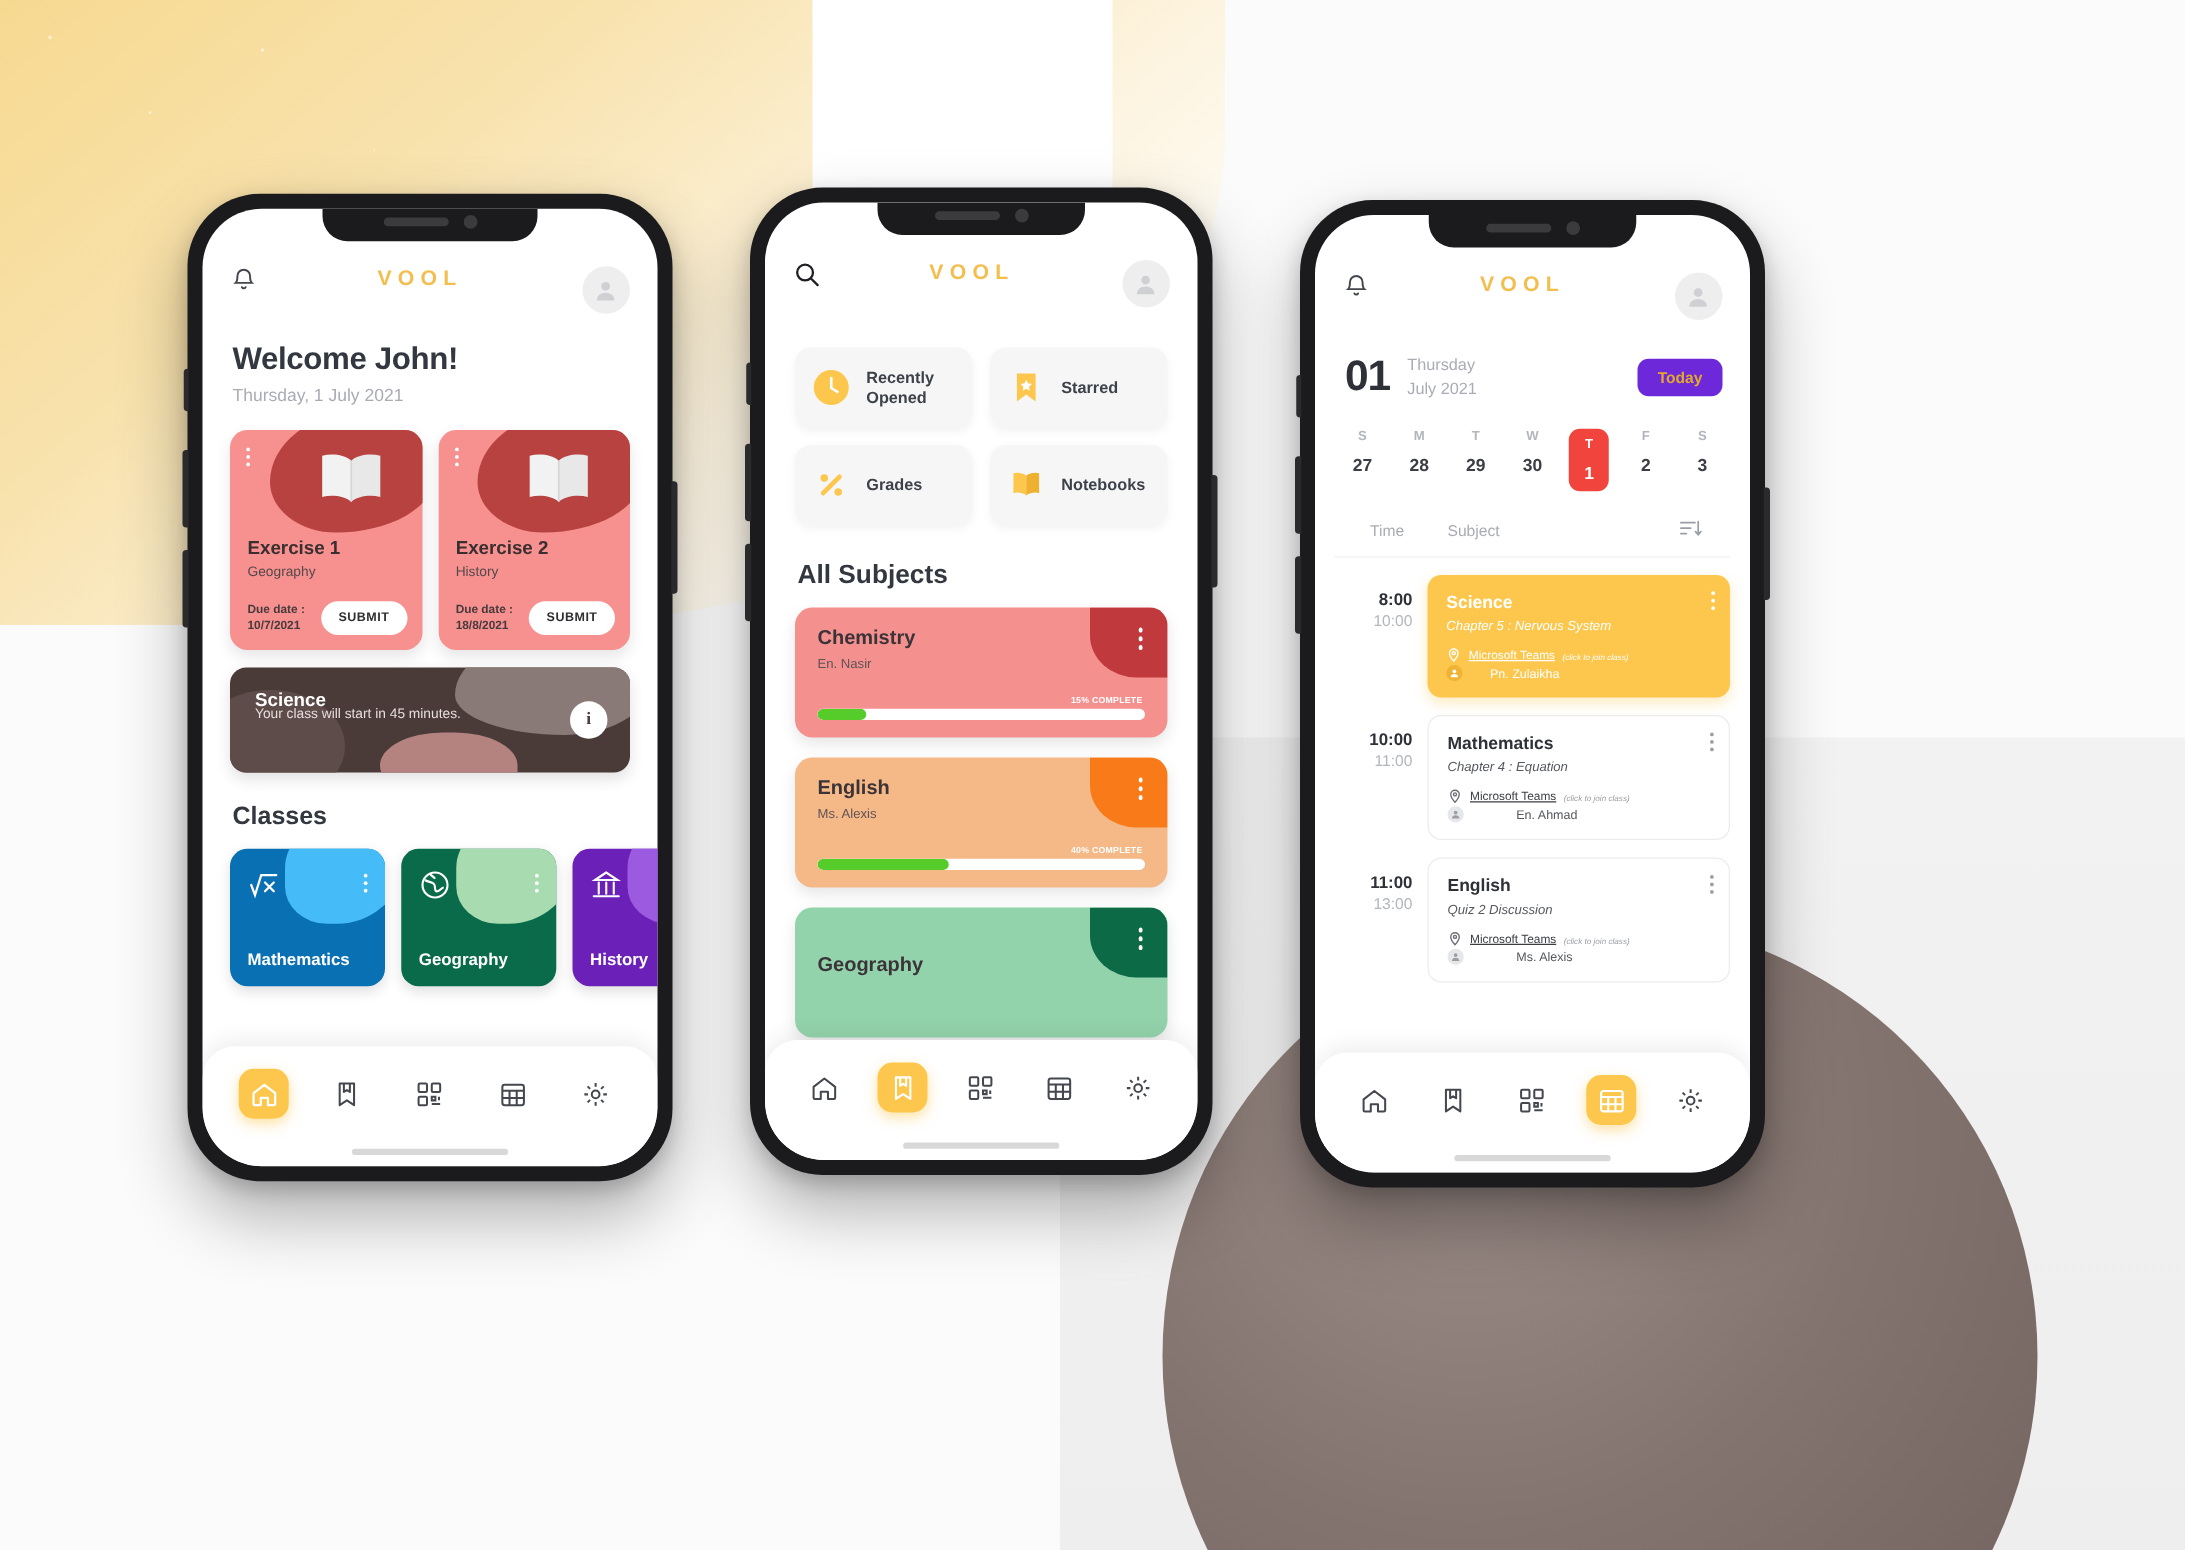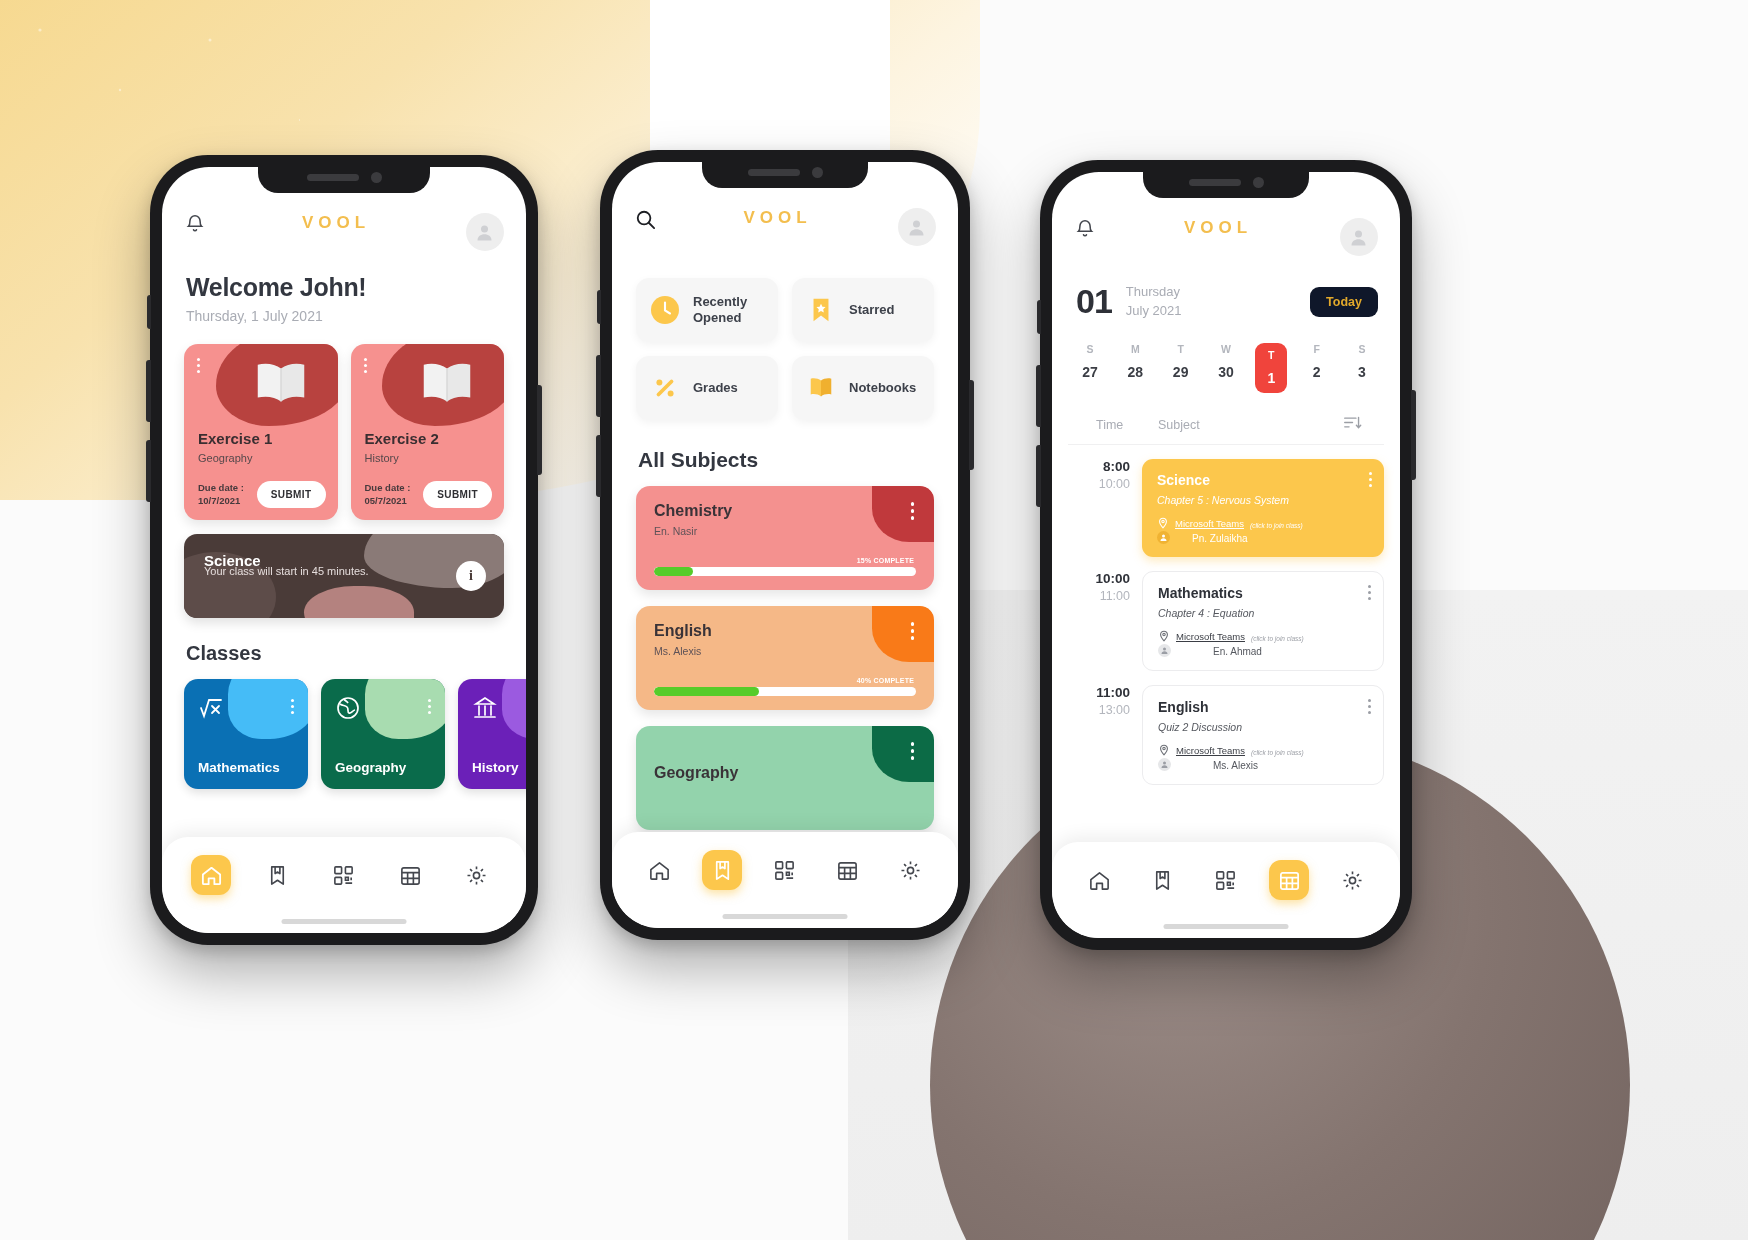--- a/index.html
+++ b/index.html
@@ -140,42 +140,42 @@
   .subj-teacher { font-size: 10.5px; color: #5e5257; margin-top: 5px; }
   .subj-pct { position: absolute; right: 20px; bottom: 26px; font-size: 7px; color: #fff; font-weight: 700; letter-spacing: .2px; }
   .subj-track { position: absolute; left: 18px; right: 18px; bottom: 14px; height: 9px;
                 background: #ffffff; border-radius: 6px; overflow: hidden; }
   .subj-fill { height: 100%; background: #56cc2a; border-radius: 6px; }
 
   
   .p3-datebar { display: flex; align-items: center; padding: 26px 22px 0 24px; gap: 14px; }
   .p3-daynum { font-size: 34px; font-weight: 700; color: #2e3138; letter-spacing: -1px; }
   .p3-dmeta { font-size: 13px; color: #a9acb4; line-height: 1.45; }
-  .p3-today { margin-left: auto; background: #0f172a; color: #e2a92b; font-size: 12.5px;
+  .p3-today { margin-left: auto; background: #6d28d9; color: #e2a92b; font-size: 12.5px;
               font-weight: 600; border-radius: 9px; padding: 8px 16px; border: none;
               font-family: "Liberation Sans", sans-serif; cursor: pointer; }
 
   .week { display: flex; justify-content: space-between; padding: 22px 22px 0 22px; }
   .wday { display: flex; flex-direction: column; align-items: center; gap: 9px; width: 32px; cursor: pointer; }
   .wday .dow { font-size: 10.5px; color: #b3b6bd; font-weight: 600; }
   .wday .num { font-size: 14px; color: #3b3e45; font-weight: 600; }
   .wday.sel .dow { color: #fff; }
   .wday.sel { background: #f0443c; border-radius: 9px; padding: 6px 0 7px 0; width: 32px; }
   .wday.sel .num { color: #fff; }
 
   .sched-head { display: flex; align-items: center; padding: 22px 22px 0 28px;
                 border-bottom: 1px solid #f0f0f1; padding-bottom: 10px; margin: 0 16px; }
   .sched-head .h-time { font-size: 12.5px; color: #a9acb4; width: 62px; }
   .sched-head .h-subj { font-size: 12.5px; color: #a9acb4; }
   .sched-head .h-sort { margin-left: auto; }
 
   .sched-list { padding: 0 16px; }
   .sched-row { display: flex; padding: 14px 0 0 12px; }
   .sched-time { width: 62px; flex: 0 0 auto; text-align: right; padding-right: 12px; }
-  .sched-time .t1 { font-size: 13.5px; font-weight: 700; color: #2e3138; }
+  .sched-time .t1 { font-size: 13.5px; font-weight: 700; color: #2e3138; margin-top: 12px; }
   .sched-time .t2 { font-size: 12.5px; color: #b3b6bd; margin-top: 3px; }
   .sched-card { flex: 1; border-radius: 11px; padding: 13px 14px 13px 15px; position: relative; }
   .sched-card.active { background: #fcc74c; box-shadow: 0 4px 10px rgba(252,199,76,.35); }
   .sched-card.plain { background: #fff; border: 1px solid #ececee; }
   .sc-title { font-size: 14px; font-weight: 700; }
   .sched-card.active .sc-title { color: #fff; }
   .sched-card.plain .sc-title { color: #2e3138; }
   .sc-chap { font-size: 10.5px; margin-top: 6px; font-style: italic; }
   .sched-card.active .sc-chap { color: #fff; }
   .sched-card.plain .sc-chap { color: #55585f; }
@@ -302,21 +302,21 @@
         </svg>
         <div class="ex-dots">
             <i></i>
             <i></i>
             <i></i>
           </div>
         <div class="ex-name">Exercise 2</div>
         <div class="ex-subj">History</div>
         <div class="ex-foot">
           <div class="ex-due">
-            <span>Due date :</span><br><span>05/7/2021</span>
+            <span>Due date :</span><br><span>18/8/2021</span>
           </div>
           <button class="ex-btn">SUBMIT</button>
         </div>
       </div>
     </div>
 
     <div class="sci-banner">
       <div class="sci-b1"></div>
       <div class="sci-b2"></div>
       <div class="sci-b3"></div>

